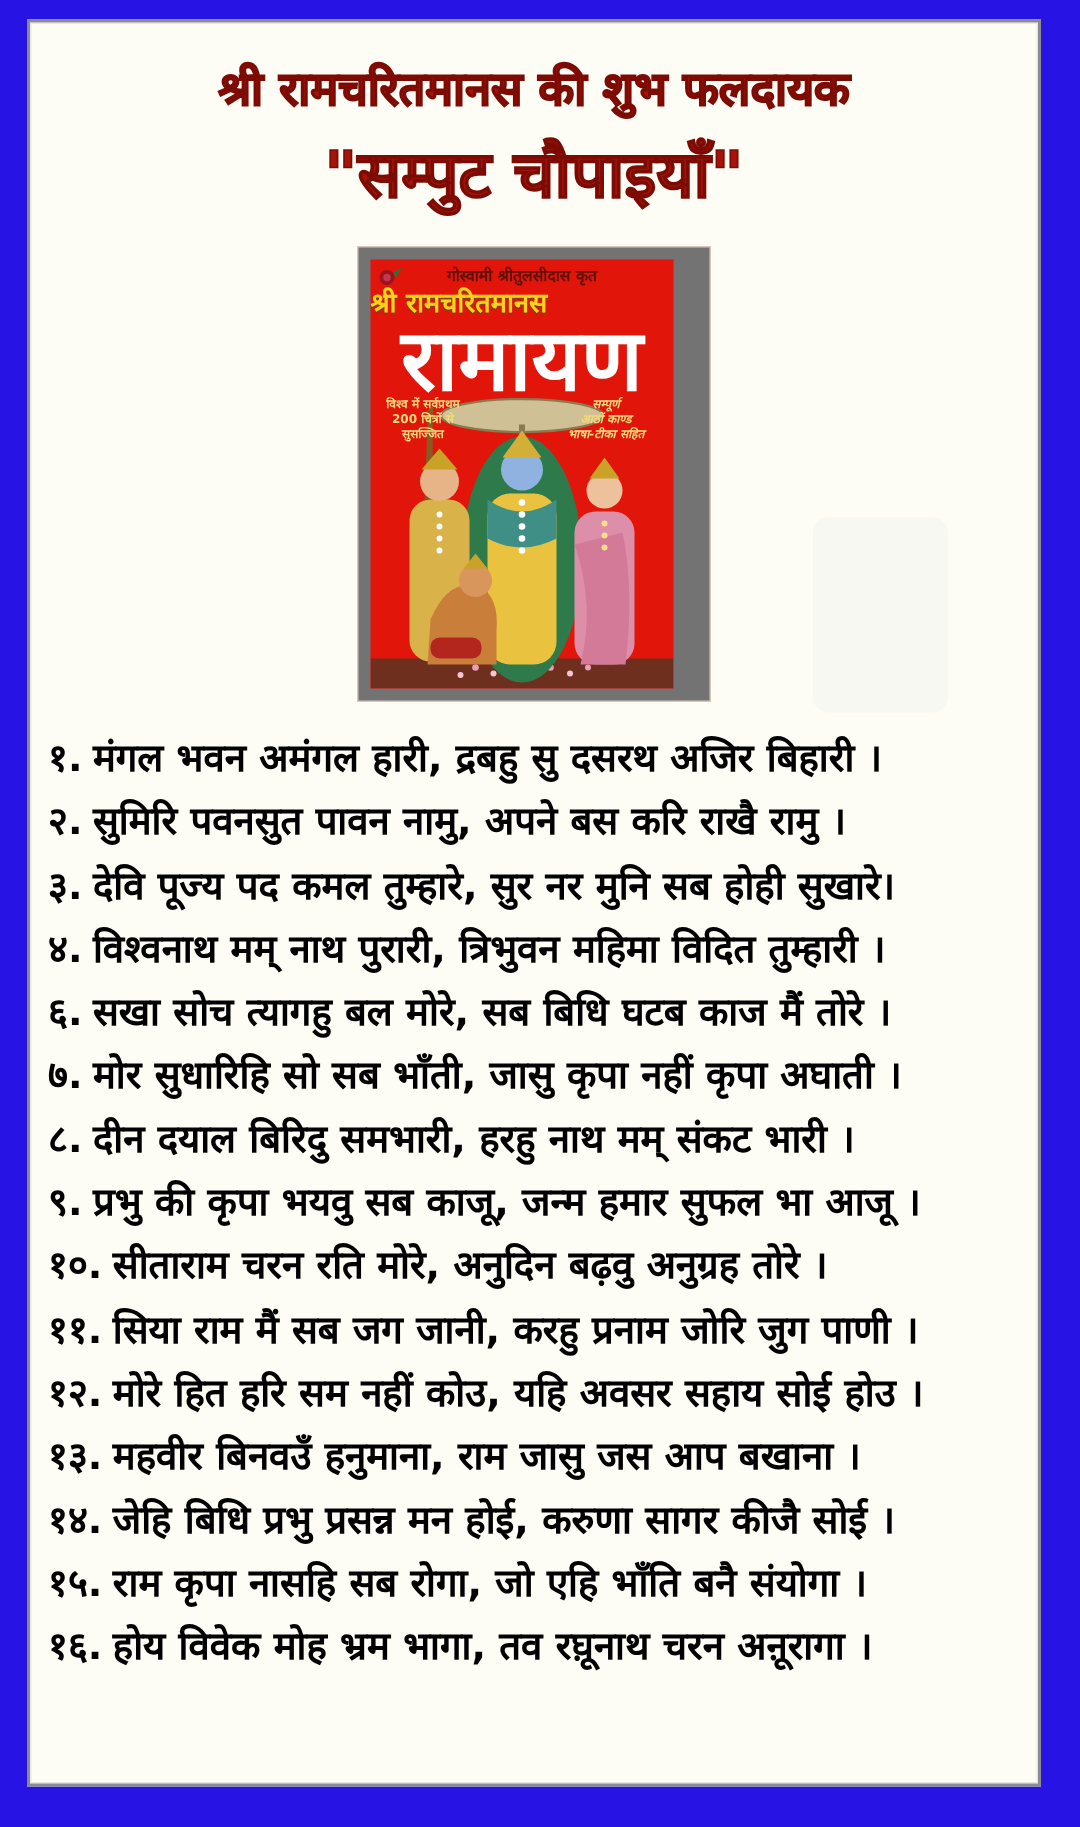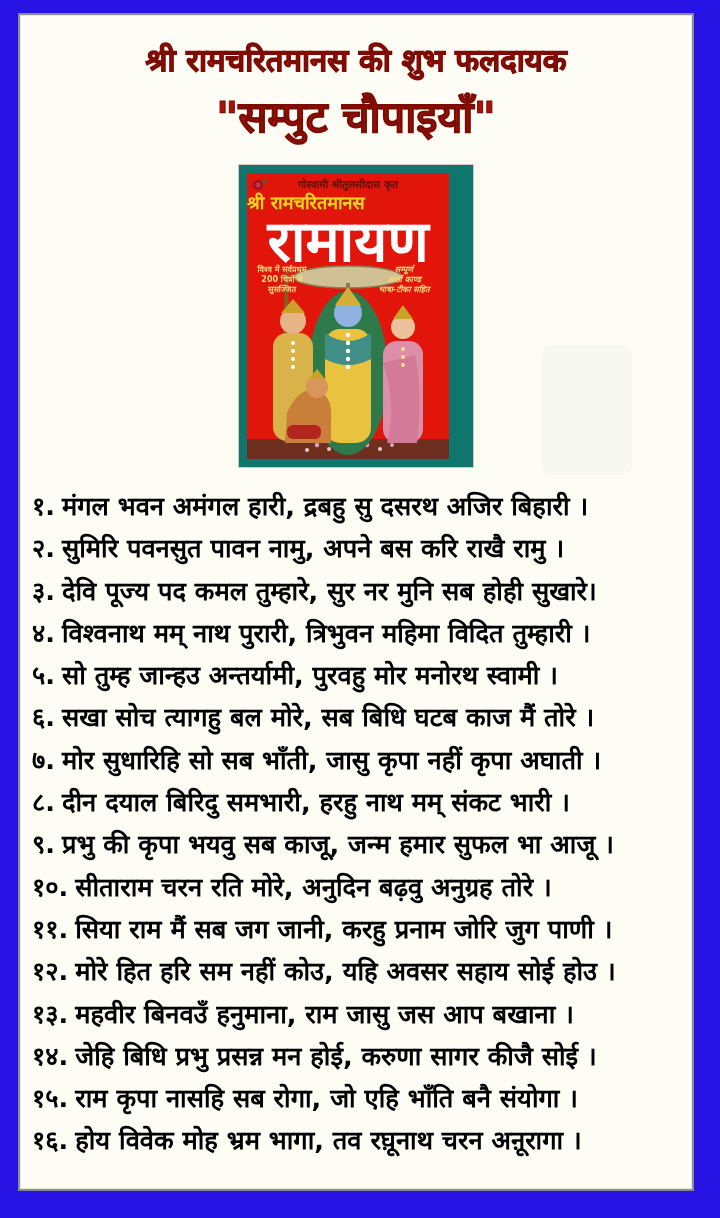--- a/index.html
+++ b/index.html
@@ -20,21 +20,21 @@
     color:#a5130a;
     font-weight:800;
     -webkit-text-stroke:1.1px #7c0b04;
     letter-spacing:0;
   }
   .title-line.l1{font-size:31px;line-height:58px;}
   .title-line.l2{font-size:43px;line-height:56px;}
   
   .cover-outer{
     width:218px;margin:20px auto 0 auto;
-    background:#0f766e;padding:8px;
+    background:#737373;padding:8px;
     box-shadow:0 0 0 1px #d9c7bd;
     position:relative;
   }
   .cover{
     position:relative;width:202px;height:286px;
     background:#e2150b;overflow:hidden;
   }
   .cover-credit{
     margin-top:5px;text-align:center;
     font-size:10.5px;font-weight:700;color:#5f1007;line-height:13px;
@@ -161,21 +161,20 @@
         </g>
       </svg>
     </div>
   </div>
 
   <ul class="verses">
     <li class="verse-row"><span class="verse-num">१.</span><span>मंगल भवन अमंगल हारी, द्रबहु सु दसरथ अजिर बिहारी ।</span></li>
     <li class="verse-row"><span class="verse-num">२.</span><span>सुमिरि पवनसुत पावन नामु, अपने बस करि राखै रामु ।</span></li>
     <li class="verse-row"><span class="verse-num">३.</span><span>देवि पूज्य पद कमल तुम्हारे, सुर नर मुनि सब होही सुखारे।</span></li>
     <li class="verse-row"><span class="verse-num">४.</span><span>विश्वनाथ मम् नाथ पुरारी, त्रिभुवन महिमा विदित तुम्हारी ।</span></li>
-    <li class="verse-row"><span class="verse-num">५.</span><span>सो तुम्ह जान्हउ अन्तर्यामी, पुरवहु मोर मनोरथ स्वामी ।</span></li>
     <li class="verse-row"><span class="verse-num">६.</span><span>सखा सोच त्यागहु बल मोरे, सब बिधि घटब काज मैं तोरे ।</span></li>
     <li class="verse-row"><span class="verse-num">७.</span><span>मोर सुधारिहि सो सब भाँती, जासु कृपा नहीं कृपा अघाती ।</span></li>
     <li class="verse-row"><span class="verse-num">८.</span><span>दीन दयाल बिरिदु समभारी, हरहु नाथ मम् संकट भारी ।</span></li>
     <li class="verse-row"><span class="verse-num">९.</span><span>प्रभु की कृपा भयवु सब काजू, जन्म हमार सुफल भा आजू ।</span></li>
     <li class="verse-row"><span class="verse-num">१०.</span><span>सीताराम चरन रति मोरे, अनुदिन बढ़वु अनुग्रह तोरे ।</span></li>
     <li class="verse-row"><span class="verse-num">११.</span><span>सिया राम मैं सब जग जानी, करहु प्रनाम जोरि जुग पाणी ।</span></li>
     <li class="verse-row"><span class="verse-num">१२.</span><span>मोरे हित हरि सम नहीं कोउ, यहि अवसर सहाय सोई होउ ।</span></li>
     <li class="verse-row"><span class="verse-num">१३.</span><span>महवीर बिनवउँ हनुमाना, राम जासु जस आप बखाना ।</span></li>
     <li class="verse-row"><span class="verse-num">१४.</span><span>जेहि बिधि प्रभु प्रसन्न मन होई, करुणा सागर कीजै सोई ।</span></li>
     <li class="verse-row"><span class="verse-num">१५.</span><span>राम कृपा नासहि सब रोगा, जो एहि भाँति बनै संयोगा ।</span></li>

